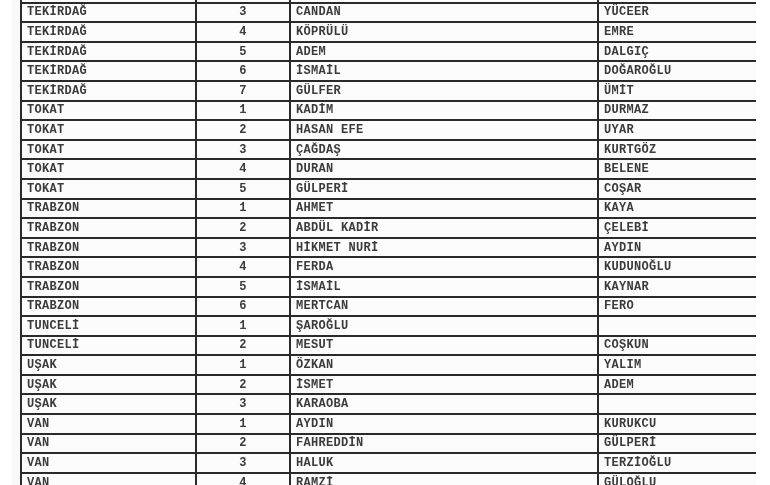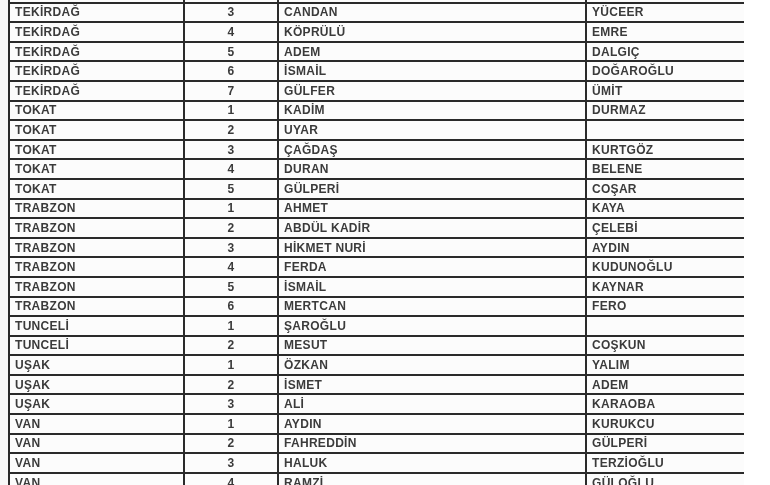--- a/index.html
+++ b/index.html
@@ -6,21 +6,22 @@
     margin: 0;
     padding: 0;
     background: #ffffff;
   }
   .page {
     position: relative;
     width: 744px;
     height: 485px;
     overflow: hidden;
     background: var(--page-bg, #f8f8f8);
-    font-family: Liberation Sans, sans-serif;
+    font-family: Liberation Mono, monospace;
+    margin-left: 12px;
   }
   .table {
     position: absolute;
     left: 8px;
     top: -16px;
     width: 753px;
     border-left: 2px solid var(--border-color, #2a2a2a);
     box-sizing: border-box;
   }
   .row {
@@ -93,20 +94,21 @@
       </div>
       <div class="row">
         <div class="cell city">TOKAT</div>
         <div class="cell no">1</div>
         <div class="cell first">KADİM</div>
         <div class="cell last">DURMAZ</div>
       </div>
       <div class="row">
         <div class="cell city">TOKAT</div>
         <div class="cell no">2</div>
+        <div class="cell first">HASAN EFE</div>
         <div class="cell last">UYAR</div>
       </div>
       <div class="row">
         <div class="cell city">TOKAT</div>
         <div class="cell no">3</div>
         <div class="cell first">ÇAĞDAŞ</div>
         <div class="cell last">KURTGÖZ</div>
       </div>
       <div class="row">
         <div class="cell city">TOKAT</div>
@@ -175,21 +177,20 @@
       </div>
       <div class="row">
         <div class="cell city">UŞAK</div>
         <div class="cell no">2</div>
         <div class="cell first">İSMET</div>
         <div class="cell last">ADEM</div>
       </div>
       <div class="row">
         <div class="cell city">UŞAK</div>
         <div class="cell no">3</div>
-        <div class="cell first">ALİ</div>
         <div class="cell last">KARAOBA</div>
       </div>
       <div class="row">
         <div class="cell city">VAN</div>
         <div class="cell no">1</div>
         <div class="cell first">AYDIN</div>
         <div class="cell last">KURUKCU</div>
       </div>
       <div class="row">
         <div class="cell city">VAN</div>

